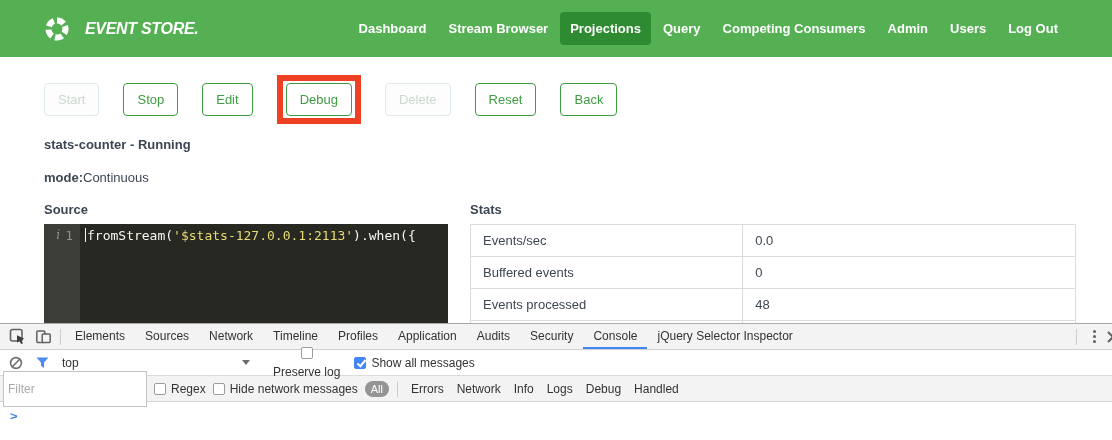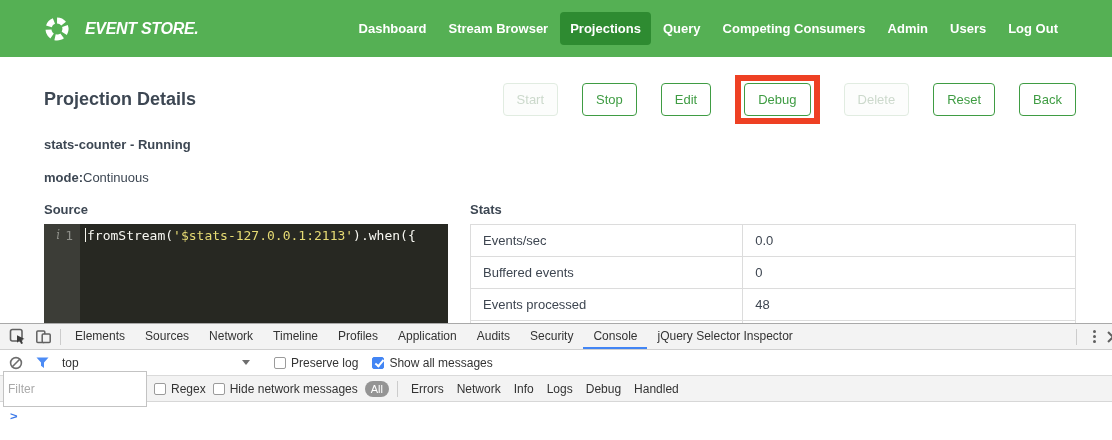--- a/index.html
+++ b/index.html
@@ -127,21 +127,20 @@
       <div class="nav-item">Query</div>
       <div class="nav-item">Competing Consumers</div>
       <div class="nav-item">Admin</div>
       <div class="nav-item">Users</div>
       <div class="nav-item">Log Out</div>
     </div>
 </div>
 
 <div class="main">
   <div class="title-row">
-    <div class="page-title">Projection Details</div>
     <div class="actions">
         <button class="action-btn disabled">Start</button>
         <button class="action-btn">Stop</button>
         <button class="action-btn">Edit</button>
         <span class="highlight-box" style="border-color: rgb(238, 64, 35);">
           <button class="action-btn">Debug</button>
         </span>
         <button class="action-btn disabled">Delete</button>
         <button class="action-btn">Reset</button>
         <button class="action-btn">Back</button>
@@ -240,21 +239,21 @@
     </span>
     <span class="dt-iconbtn" style="width:20px;">
       <svg width="13" height="12" viewBox="0 0 13 12">
         <path d="M0.5 0.5 H12.5 L8 5.5 V11 L5 8.8 V5.5 Z" fill="#4c8bf5"></path>
       </svg>
     </span>
     <div class="context-selector">
       <span>top</span>
       <span class="dd-arrow"></span>
     </div>
-    <div class="chk-group" style="margin-left:14px;">
+    <div class="chk-group" style="margin-left:14px;flex-direction:column;">
       <span class="chk"></span>
       <span class="chk-label">Preserve log</span>
     </div>
     <div class="chk-group" style="margin-left:8px;">
       <span class="chk checked"></span>
       <span class="chk-label">Show all messages</span>
     </div>
   </div>
 
   <div class="dt-filterbar">

